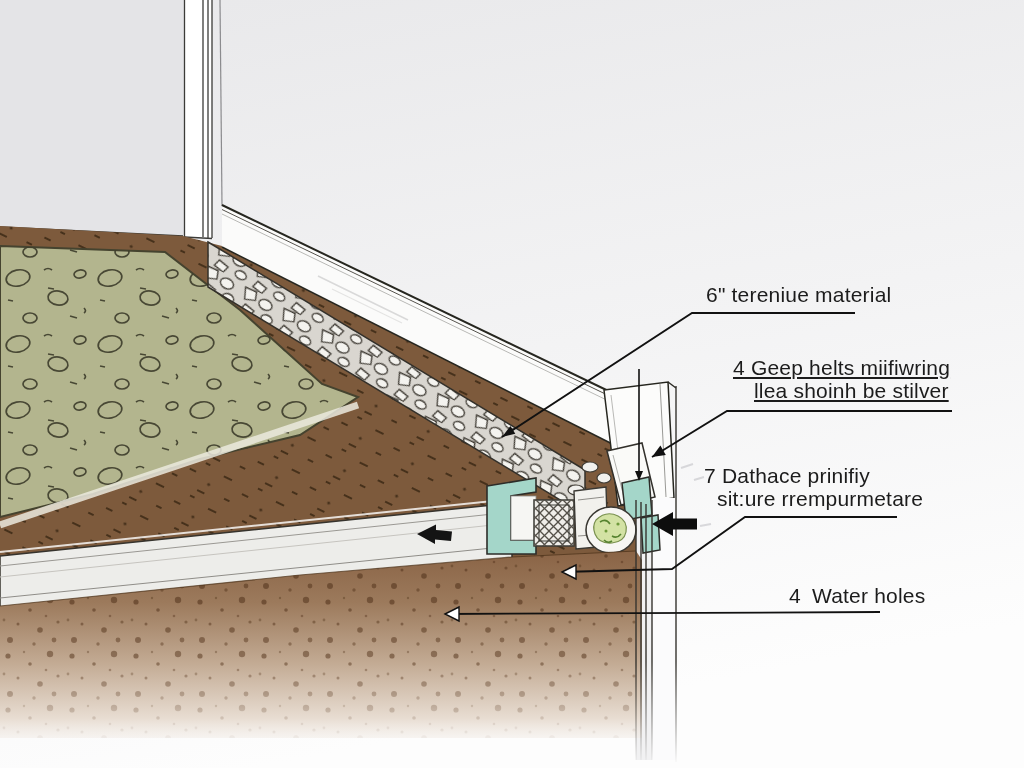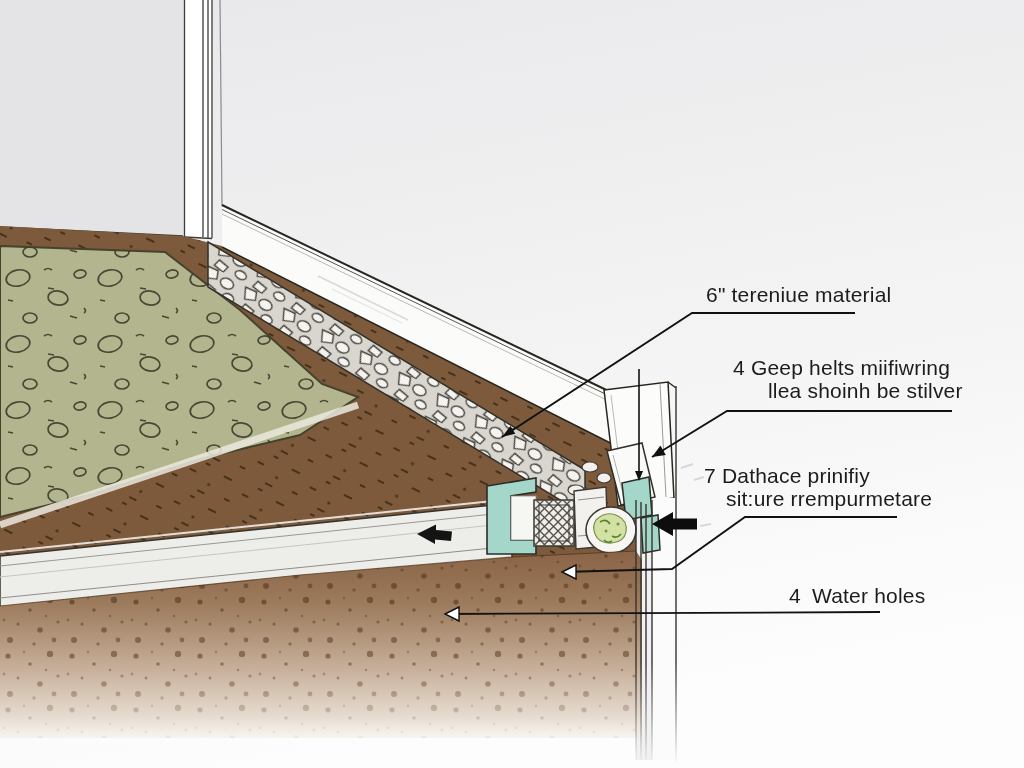--- a/index.html
+++ b/index.html
@@ -4,24 +4,24 @@
 <style>
   html,body{margin:0;padding:0;background:#fff;}
   .stage{position:relative;width:1024px;height:768px;overflow:hidden;
          font-family:"Liberation Sans","DejaVu Sans",sans-serif;}
   .stage svg{position:absolute;left:0;top:0;}
   .lbl{position:absolute;color:#1c1c1c;font-size:21px;line-height:23px;
        white-space:nowrap;letter-spacing:.2px;}
   .lbl .in1{display:block;}
   .lbl .in2{display:block;}
   #label-1{left:706px;top:283px;}
-  #label-2{left:733px;top:356px;}
-  #label-2 .in2{margin-left:35px;}
+  #label-2{left:733px;top:356px;text-decoration:underline;}
+  #label-2 .in2{margin-left:21px;}
   #label-3{left:704px;top:464px;}
-  #label-3 .in2{margin-left:22px;}
+  #label-3 .in2{margin-left:13px;}
   #label-4{left:789px;top:584px;}
   #label-4 .num{margin-right:11px;}
 </style>
 </head>
 <body>
 
 <div class="stage">
 
 <svg width="1024" height="768" viewBox="0 0 1024 768" aria-hidden="true">
   <defs>

